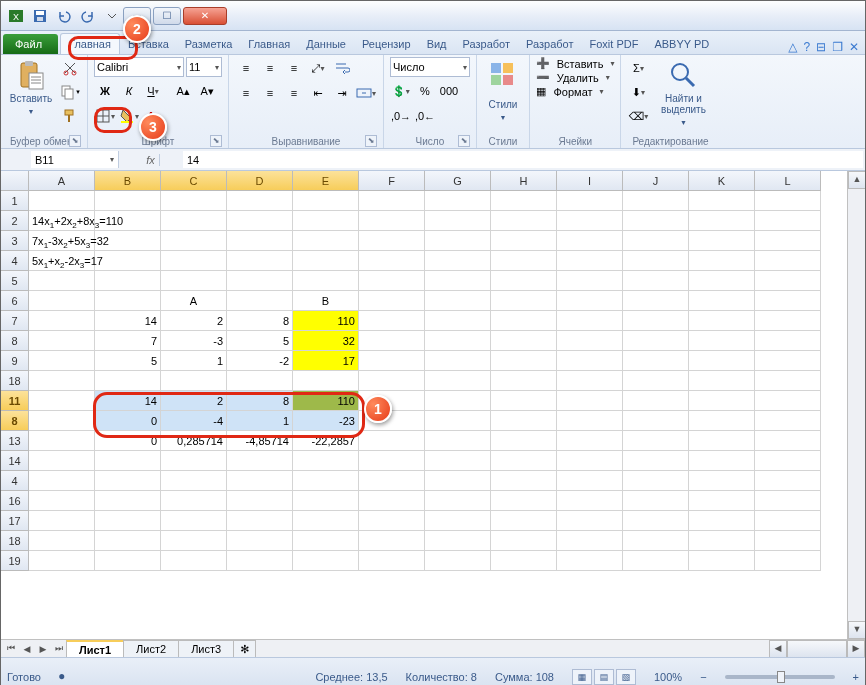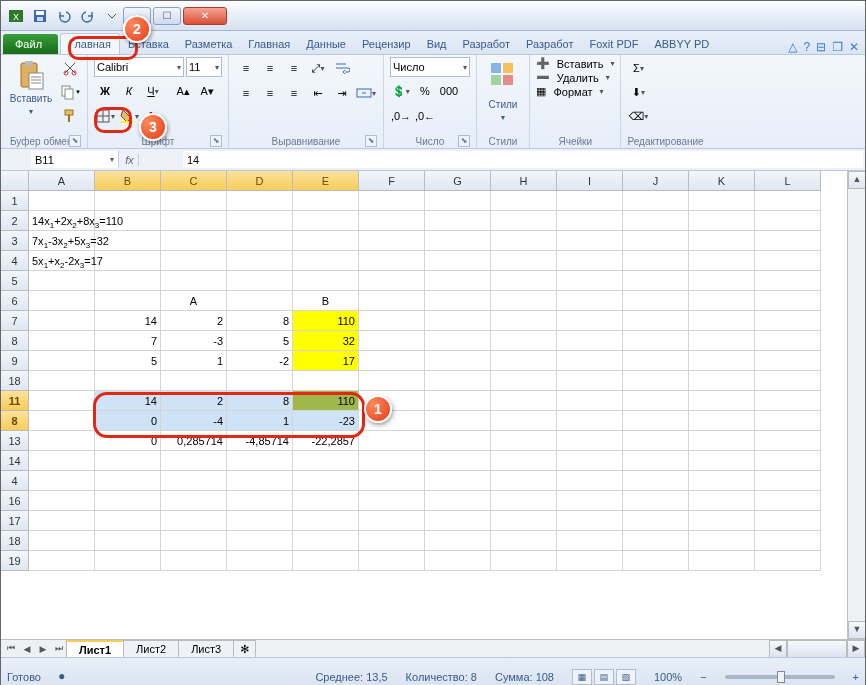--- a/index.html
+++ b/index.html
@@ -327,32 +327,42 @@
       <div class="group-label"><span>Ячейки</span></div>
     </div>
 
     <div class="group" style="border-right:none;">
       <div class="group-body">
         <div class="mini-col">
           <div class="mini-btn">Σ<span class="drop">▾</span></div>
           <div class="mini-btn">⬇<span class="drop">▾</span></div>
           <div class="mini-btn">⌫<span class="drop">▾</span></div>
         </div>
+        <div class="big-btn" style="width:60px;">
+          <div class="ico">
+              <svg viewBox="0 0 32 32">
+                <circle cx="13" cy="13" r="8" fill="none" stroke="#3a6ab0" stroke-width="2"></circle>
+                <line x1="19" y1="19" x2="27" y2="27" stroke="#3a6ab0" stroke-width="3"></line>
+              </svg>
+            </div>
+          <span>Найти и выделить</span>
+            <span style="font-size:7px;">▼</span>
+        </div>
       </div>
       <div class="group-label"><span>Редактирование</span></div>
     </div>
   </div>
 
   <div class="fxbar">
     <div style="width:28px;"></div>
     <div class="namebox">
         <span>B11</span>
         <span class="drop">▾</span>
       </div>
-    <div style="width:60px; display:flex; align-items:center; justify-content:flex-start;">
+    <div style="width:60px; display:flex; align-items:center; justify-content:center;">
       <div class="fx-label">fx</div>
     </div>
     <div class="fx-input">
         <span>14</span>
       </div>
   </div>
 
   <div class="grid-area">
     <div class="corner"></div>
     <div class="col-headers" id="col-headers">

